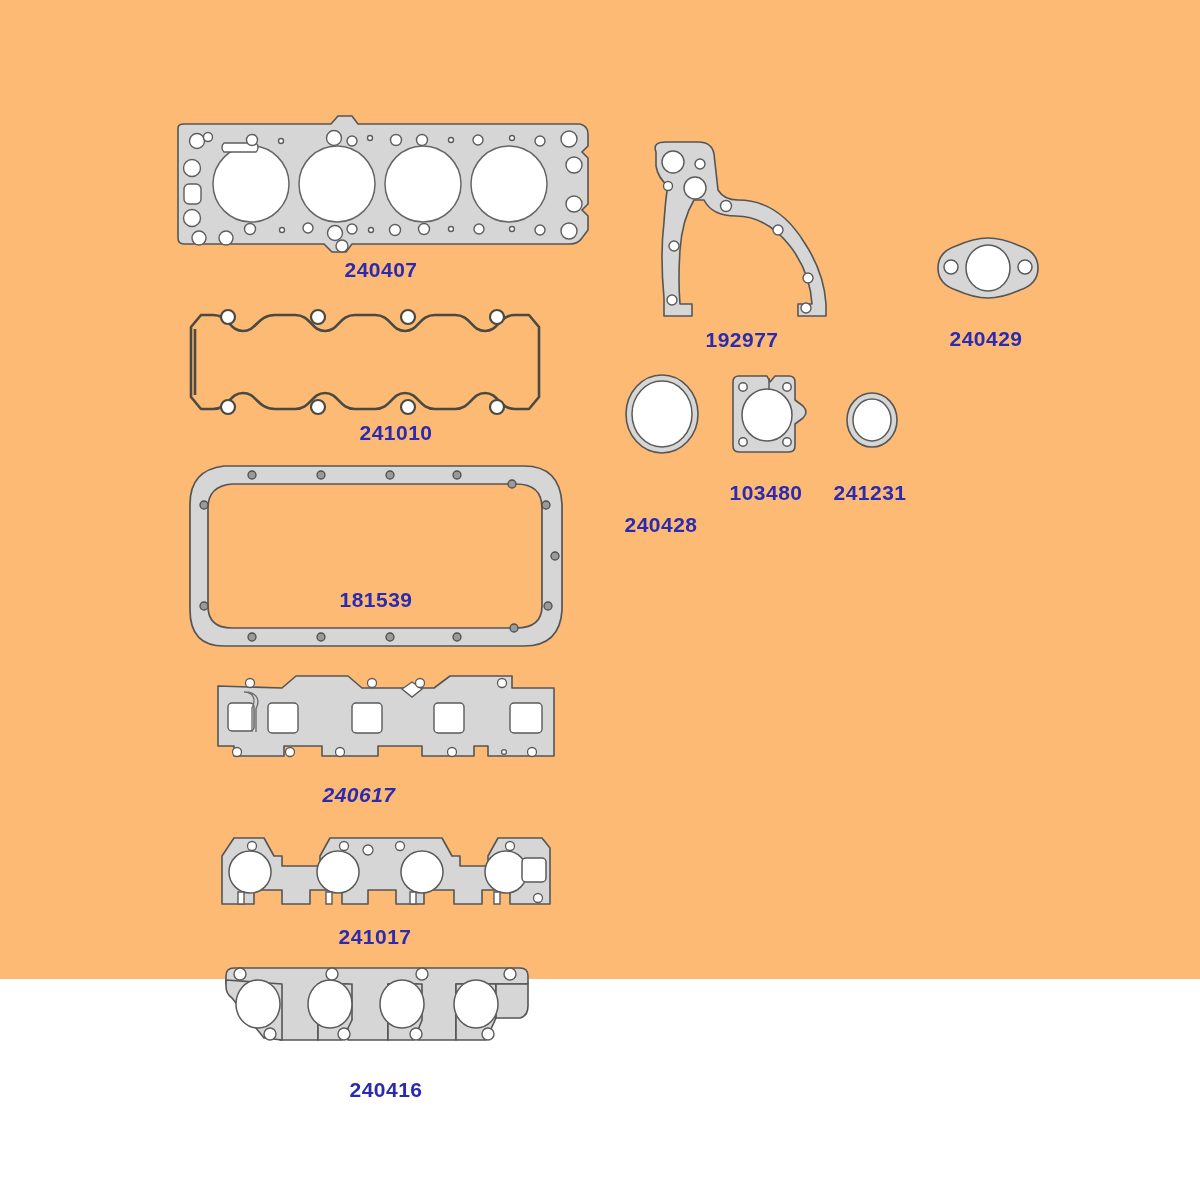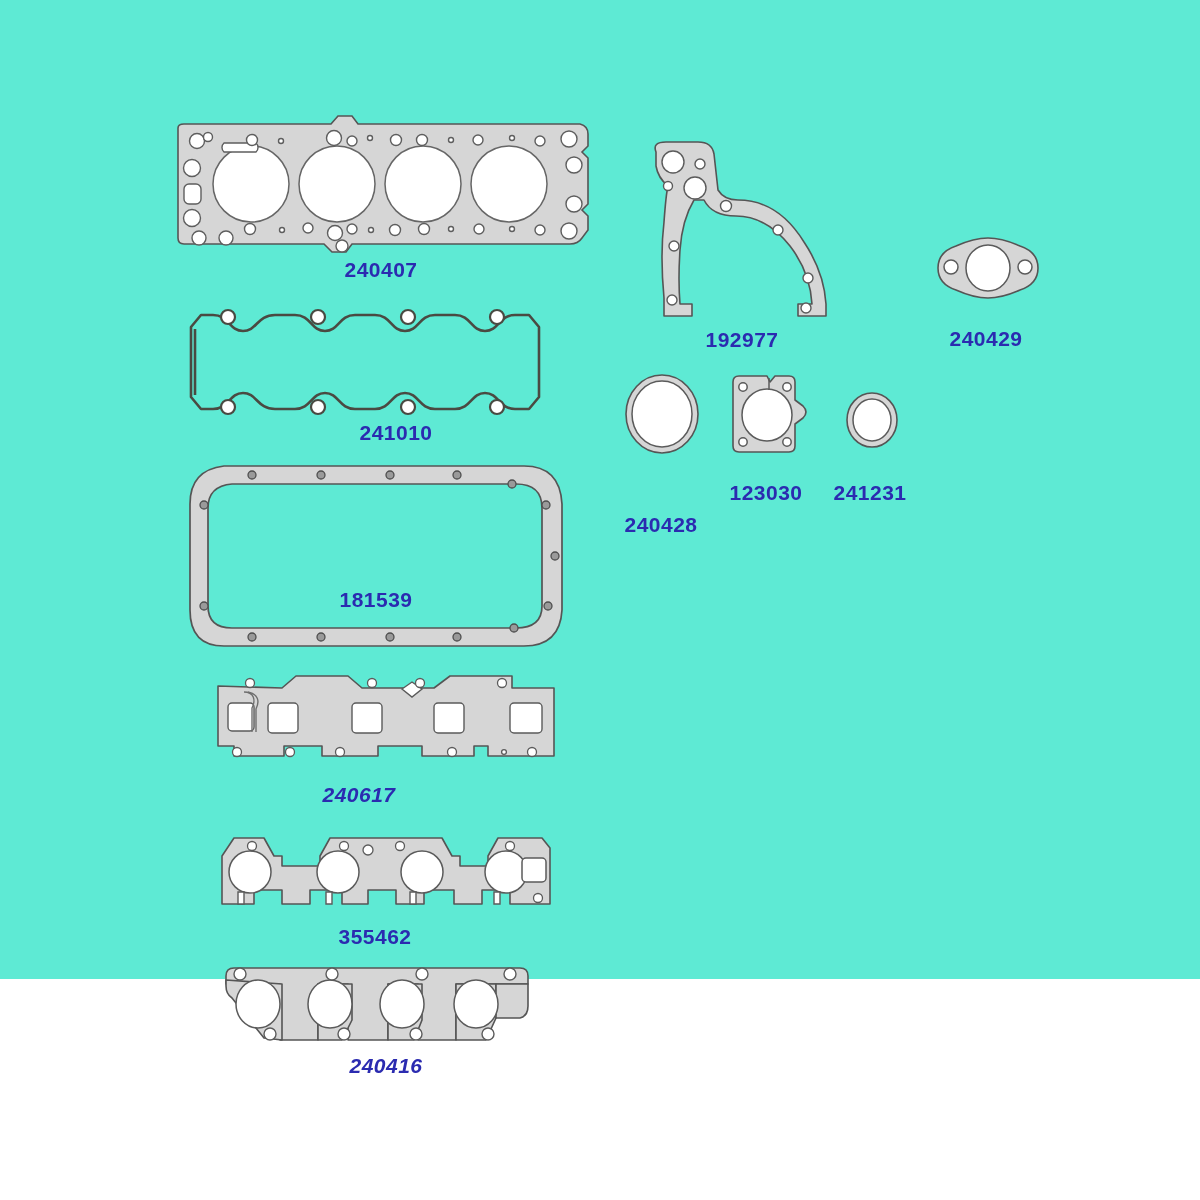--- a/index.html
+++ b/index.html
@@ -5,21 +5,21 @@
   html,body{margin:0;padding:0;}
   body{
     width:1200px;height:1200px;
     background:#ffffff;
     font-family:"Liberation Sans", sans-serif;
     overflow:hidden;
   }
   #sheet{
     position:relative;
     width:1200px;height:979px;
-    background:#5eead4;
+    background:#fdba74;
   }
   .part{position:absolute;}
   .part svg{display:block;overflow:visible;}
   .label{
     position:absolute;
     font-family:"Liberation Sans", sans-serif;
     font-weight:bold;
     font-size:21px;
     letter-spacing:0.5px;
     color:#2b2bb0;
@@ -207,21 +207,21 @@
         <circle cx="328" cy="72" r="4.5"></circle>
       </g>
       <g fill="#ffffff" stroke="#5b5b5b" stroke-width="1.4">
         <path d="M28 78 l0 -12 l6 0 l0 12 z"></path>
         <path d="M116 78 l0 -12 l6 0 l0 12 z"></path>
         <path d="M200 78 l0 -12 l6 0 l0 12 z"></path>
         <path d="M284 78 l0 -12 l6 0 l0 12 z"></path>
       </g>
     </svg>
   </div>
-  <div class="label" style="left:375px;top:925px;">355462</div>
+  <div class="label" style="left:375px;top:925px;">241017</div>
 
   <div class="part" style="left:220px;top:960px;">
     <svg width="318" height="88" viewBox="0 0 318 88">
       <g fill="#d6d6d6" stroke="#555555" stroke-width="1.6" stroke-linejoin="round">
         <path d="M6 16 Q6 8 14 8 L300 8 Q308 8 308 16 L308 24 L236 24 L236 80
                  L198 80 L198 24 L168 24 L168 80 L128 80 L128 24 L98 24 L98 80
                  L60 80 L60 24 L6 24 Z"></path>
         <path d="M6 20 L6 26 Q6 34 12 38 L44 78 L62 80 L62 24 Z"></path>
         <path d="M98 24 L98 80 L122 80 L132 60 L132 24 Z"></path>
         <path d="M168 24 L168 80 L194 80 L202 60 L202 24 Z"></path>
@@ -239,21 +239,21 @@
         <circle cx="112" cy="14" r="6"></circle>
         <circle cx="202" cy="14" r="6"></circle>
         <circle cx="290" cy="14" r="6"></circle>
         <circle cx="50" cy="74" r="6"></circle>
         <circle cx="124" cy="74" r="6"></circle>
         <circle cx="196" cy="74" r="6"></circle>
         <circle cx="268" cy="74" r="6"></circle>
       </g>
     </svg>
   </div>
-  <div class="label" style="left:386px;top:1054px;font-style:italic;">240416</div>
+  <div class="label" style="left:386px;top:1078px;">240416</div>
 
   <div class="part" style="left:638px;top:138px;">
     <svg width="200" height="188" viewBox="0 0 200 188">
       <g fill="#d6d6d6" stroke="#555555" stroke-width="1.6" stroke-linejoin="round">
         <path d="M18 14 Q14 4 28 4 L60 4 Q74 4 76 16 L80 52
                  Q86 62 100 62 Q140 62 166 104 Q186 134 188 166
                  L188 178 L160 178 L160 166 L174 166 Q172 134 152 108
                  Q128 78 98 78 Q74 78 66 62 L56 62 Q44 82 42 112
                  Q40 142 42 166 L54 166 L54 178 L26 178 L26 160
                  Q22 118 26 84 Q28 56 30 48 Q20 40 18 28 Z"></path>
@@ -309,21 +309,21 @@
       <g fill="#ffffff" stroke="#5b5b5b" stroke-width="1.5">
         <ellipse cx="40" cy="43" rx="25" ry="26"></ellipse>
         <circle cx="16" cy="15" r="4.2"></circle>
         <circle cx="60" cy="15" r="4.2"></circle>
         <circle cx="16" cy="70" r="4.2"></circle>
         <circle cx="60" cy="70" r="4.2"></circle>
       </g>
       <path d="M42 6 L42 18" fill="none" stroke="#5b5b5b" stroke-width="1.5"></path>
     </svg>
   </div>
-  <div class="label" style="left:766px;top:481px;">123030</div>
+  <div class="label" style="left:766px;top:481px;">103480</div>
 
   <div class="part" style="left:843px;top:390px;">
     <svg width="58" height="60" viewBox="0 0 58 60">
       <g fill="#d6d6d6" stroke="#555555" stroke-width="1.6">
         <ellipse cx="29" cy="30" rx="25" ry="27"></ellipse>
       </g>
       <ellipse cx="29" cy="30" rx="19" ry="21" fill="#ffffff" stroke="#5b5b5b" stroke-width="1.5"></ellipse>
     </svg>
   </div>
   <div class="label" style="left:870px;top:481px;text-align:center;">241231</div>

